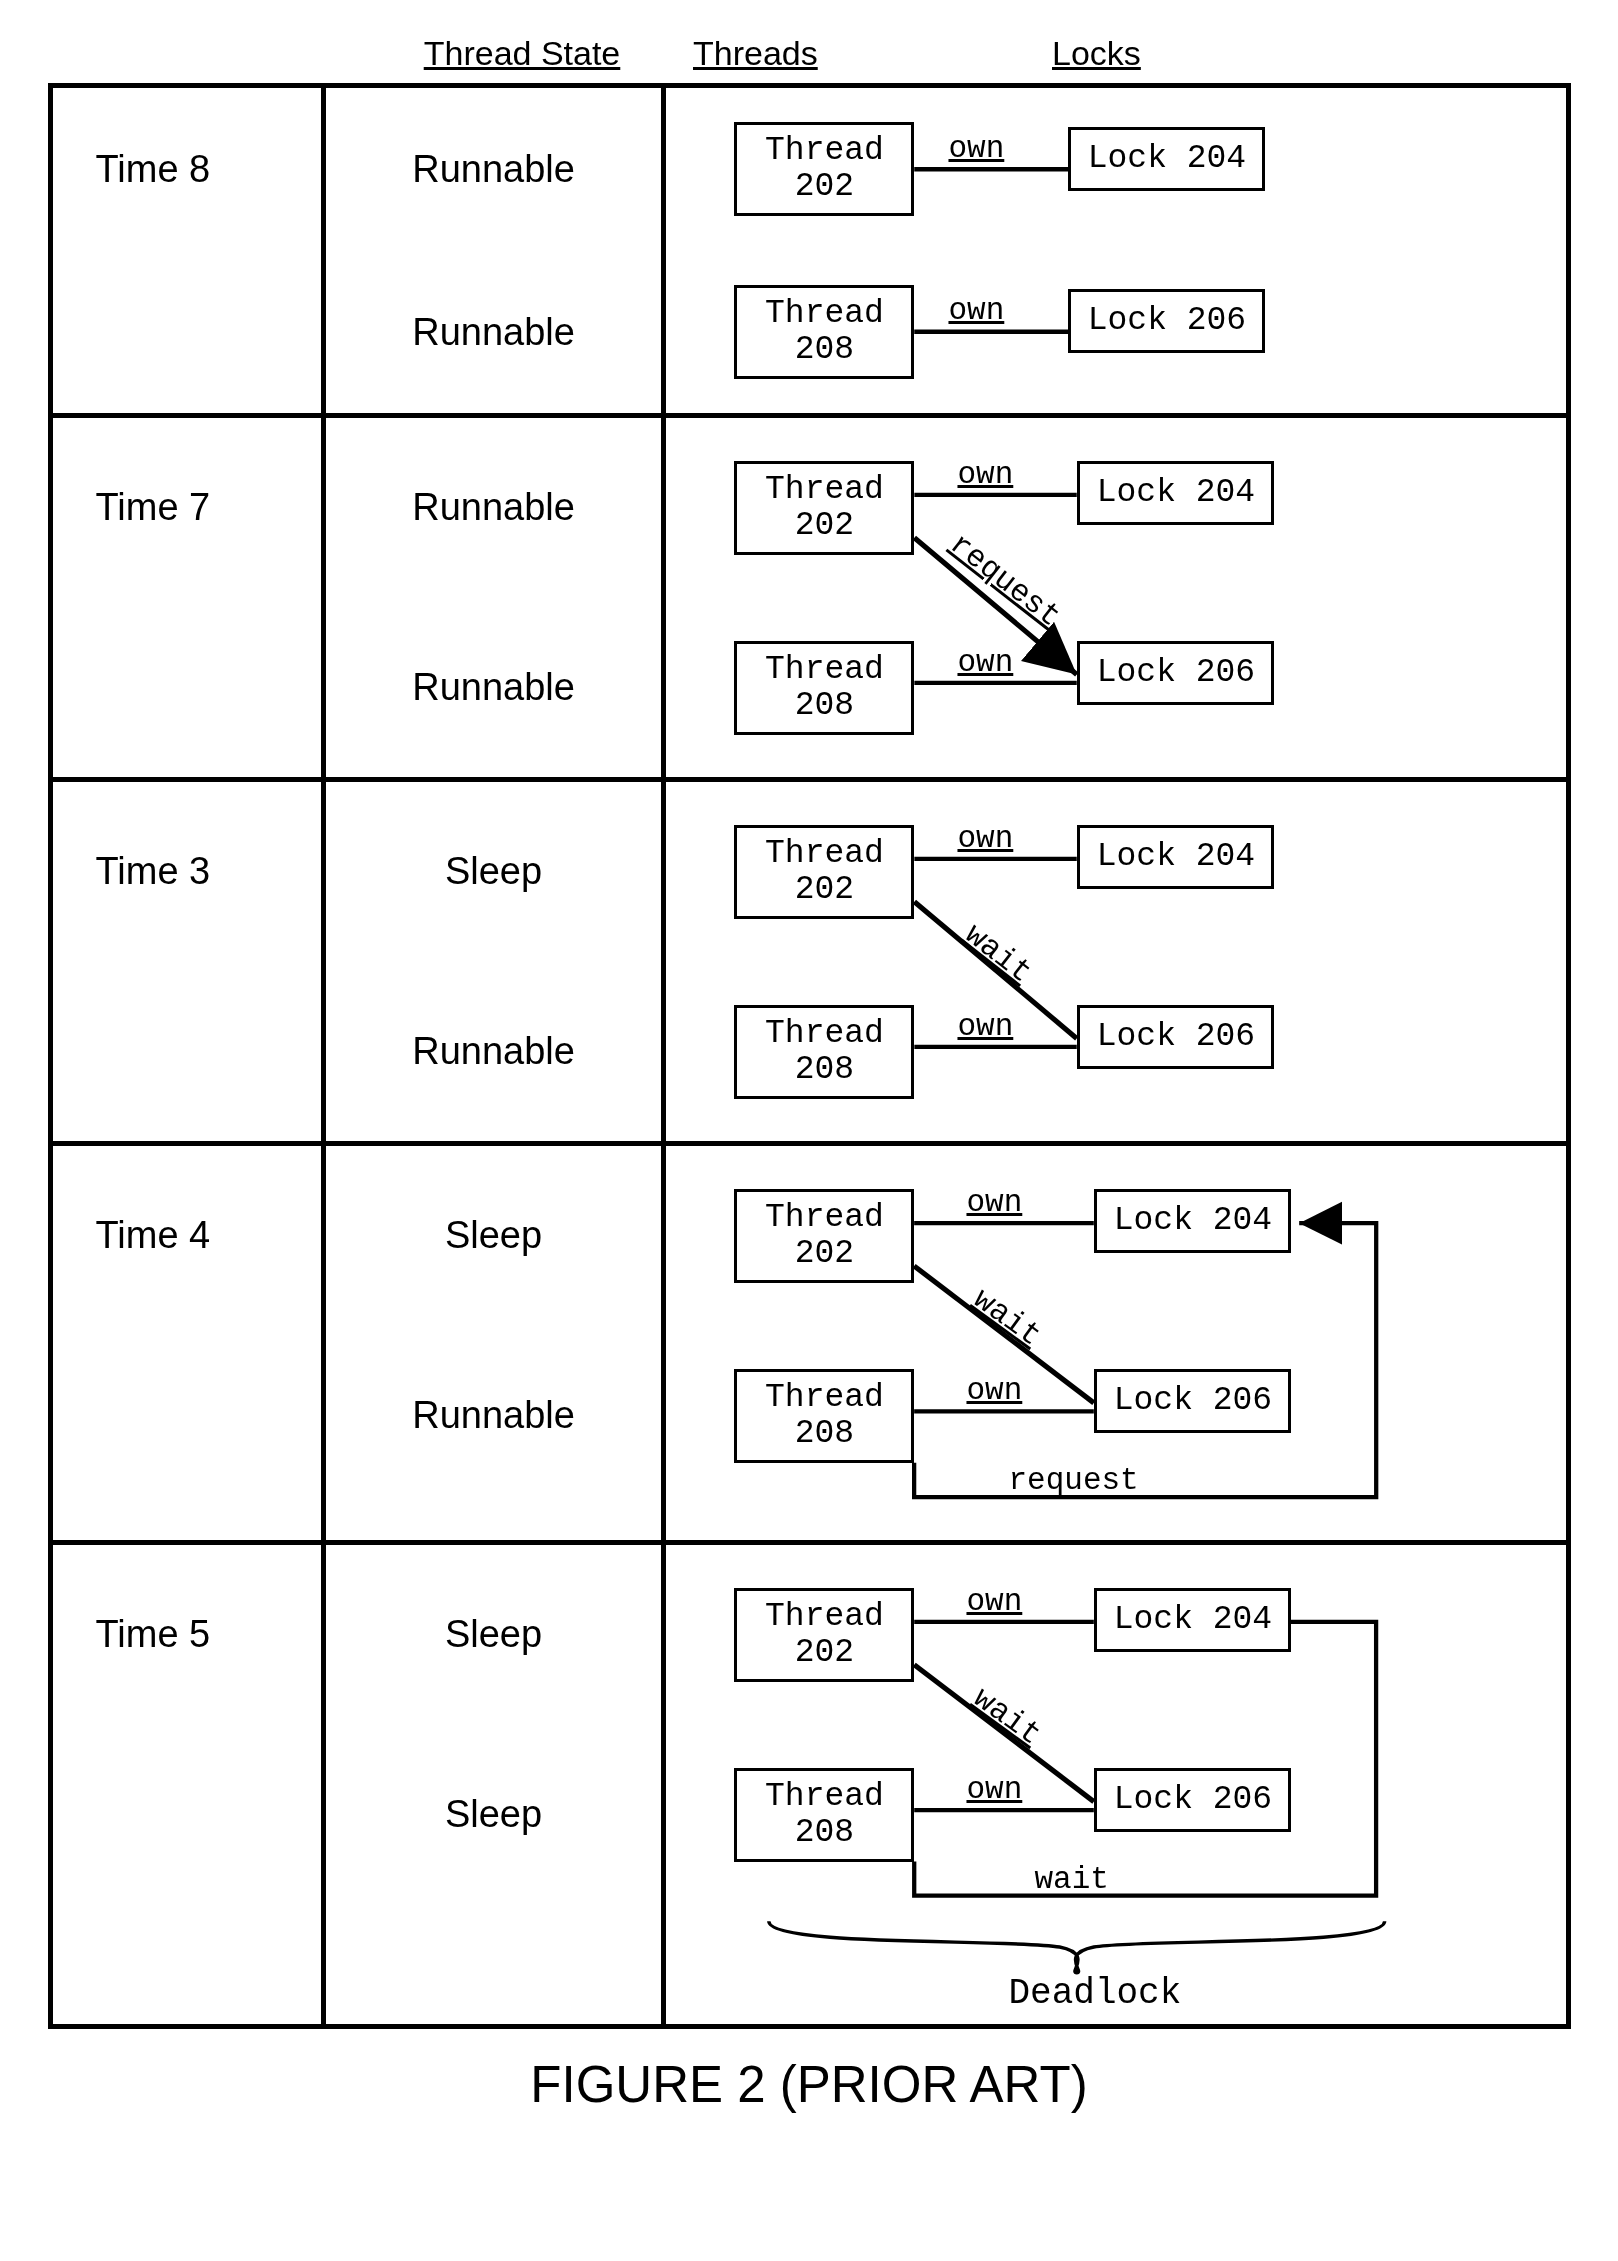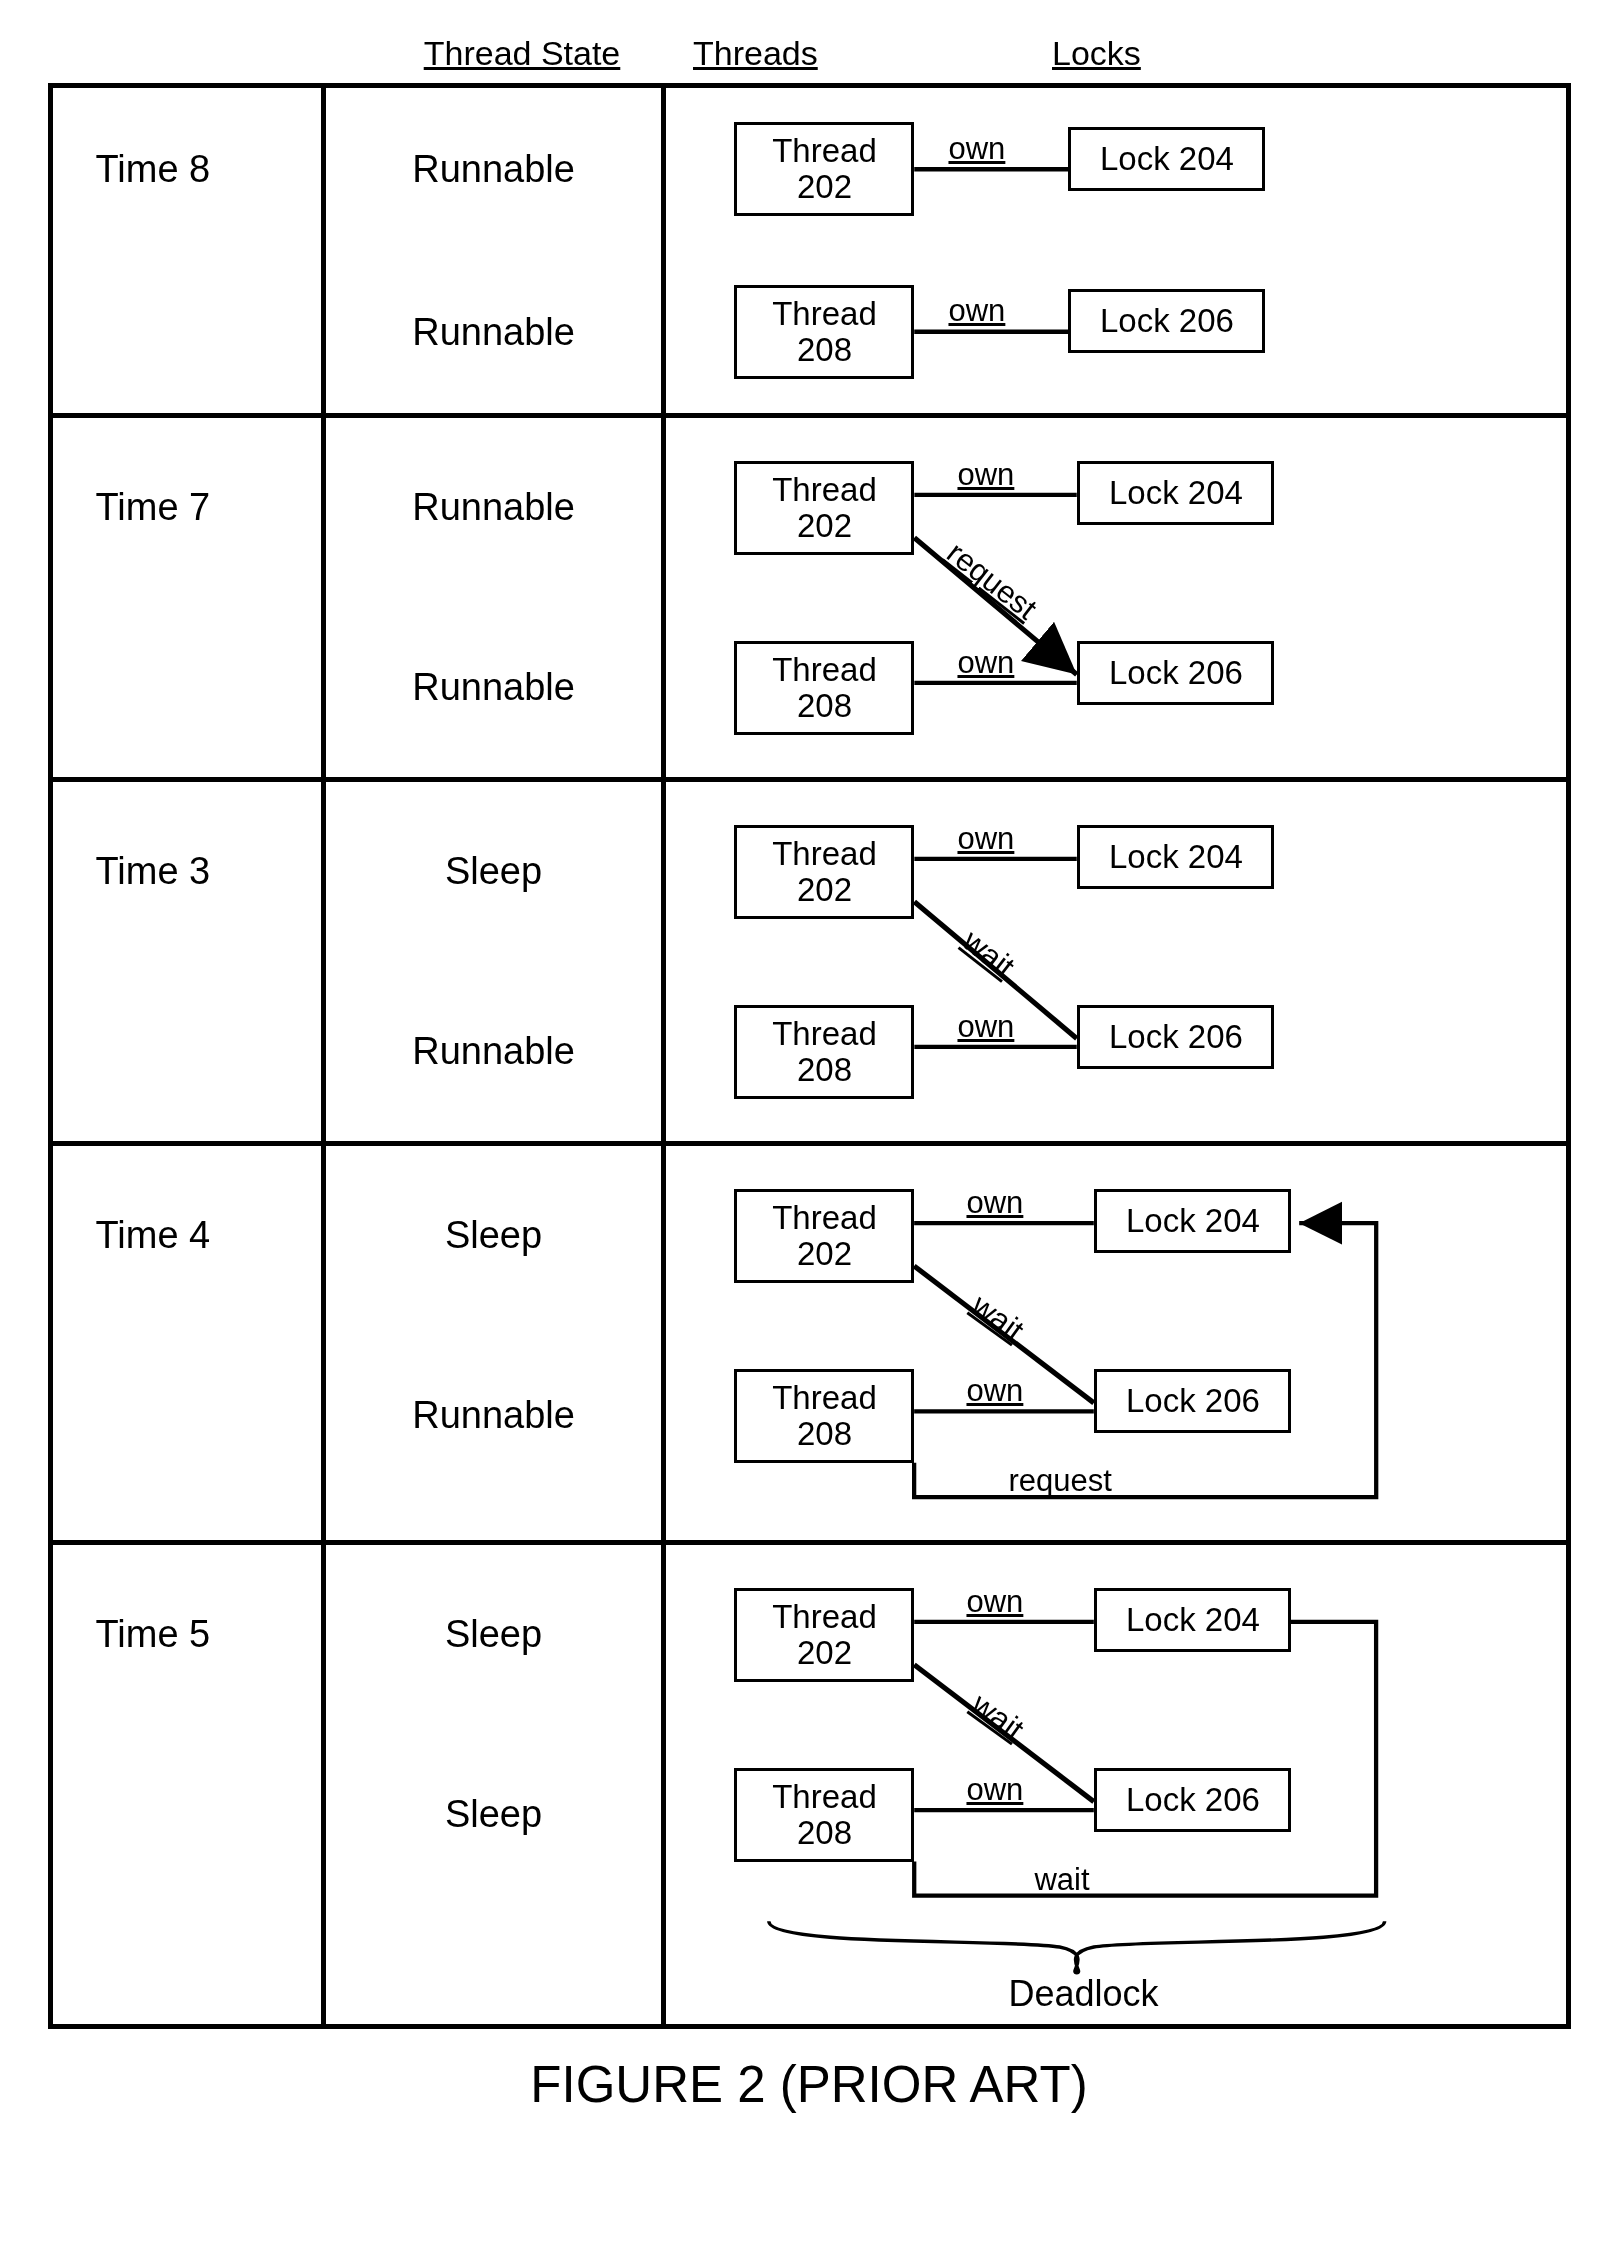--- a/index.html
+++ b/index.html
@@ -27,21 +27,21 @@
     width: 1523px;
     margin: 0 auto;
   }
   table.main td {
     border: 5.1px solid #000;
     vertical-align: top;
     padding: 0;
   }
   td.timecol { width: 274px; }
   td.statecol { width: 342px; }
-  td.diagcol { width: 907px; }
+  td.diagcol { width: 907px; font-family: Liberation Mono, monospace; }
 
   .cell-inner {
     position: relative;
     width: 100%;
   }
 
   .time-lbl {
     font-size: 38px;
     position: absolute;
     left: 43px;

